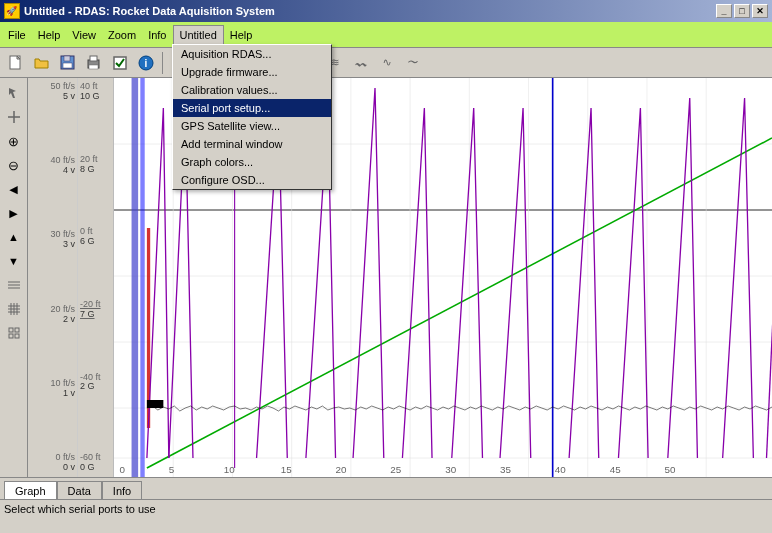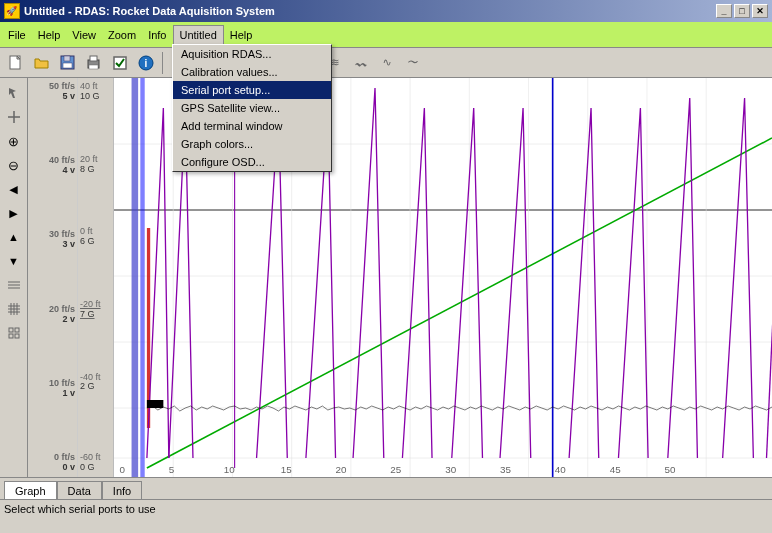--- a/index.html
+++ b/index.html
@@ -214,20 +214,21 @@
   <div class="menu-item">File</div>
   <div class="menu-item">Help</div>
   <div class="menu-item">View</div>
   <div class="menu-item">Zoom</div>
   <div class="menu-item">Info</div>
   <div class="menu-item" style="background:#d4d0c8; border:1px solid #888; border-bottom:1px solid #d4d0c8;">Untitled</div>
   <div class="menu-item">Help</div>
 
   <div class="dropdown-menu">
     <div class="dropdown-item">Aquisition RDAS...</div>
+    <div class="dropdown-item">Upgrade firmware...</div>
     <div class="dropdown-item">Calibration values...</div>
     <div class="dropdown-item highlighted">Serial port setup...</div>
     <div class="dropdown-item">GPS Satellite view...</div>
     <div class="dropdown-item">Add terminal window</div>
     <div class="dropdown-item">Graph colors...</div>
     <div class="dropdown-item">Configure OSD...</div>
   </div>
 </div>
 
 <div class="toolbar">
@@ -322,21 +323,21 @@
     <div class="left-btn">
       <svg width="14" height="14" viewBox="0 0 14 14">
           <rect x="2" y="2" width="4" height="4" fill="none" stroke="#666" stroke-width="1"></rect>
           <rect x="8" y="2" width="4" height="4" fill="none" stroke="#666" stroke-width="1"></rect>
           <rect x="2" y="8" width="4" height="4" fill="none" stroke="#666" stroke-width="1"></rect>
           <rect x="8" y="8" width="4" height="4" fill="none" stroke="#666" stroke-width="1"></rect>
         </svg>
     </div>
   </div>
 
-  <div style="width:50px; background:#d4d0c8; font-size:9px; display:flex; flex-direction:column; justify-content:space-between; padding:4px 2px; border-right:1px solid #ccc;font-weight:bold;">
+  <div style="width:50px; background:#d4d0c8; font-size:9px; display:flex; flex-direction:column; justify-content:space-between; padding:4px 2px; border-right:1px solid #ccc;">
     <div style="text-align:right; color:#666; line-height:1.1;">50 ft/s<br><span style="color:#333">5 v</span></div>
     <div style="text-align:right; color:#666; line-height:1.1;">40 ft/s<br><span style="color:#333">4 v</span></div>
     <div style="text-align:right; color:#666; line-height:1.1;">30 ft/s<br><span style="color:#333">3 v</span></div>
     <div style="text-align:right; color:#666; line-height:1.1;">20 ft/s<br><span style="color:#333">2 v</span></div>
     <div style="text-align:right; color:#666; line-height:1.1;">10 ft/s<br><span style="color:#333">1 v</span></div>
     <div style="text-align:right; color:#666; line-height:1.1;">0 ft/s<br><span style="color:#333">0 v</span></div>
   </div>
 
   <div style="width:36px; background:#d4d0c8; font-size:9px; display:flex; flex-direction:column; justify-content:space-between; padding:4px 2px; border-right:1px solid #bbb;">
     <div style="color:#666; line-height:1.1;">40 ft<br><span style="color:#333">10 G</span></div>

